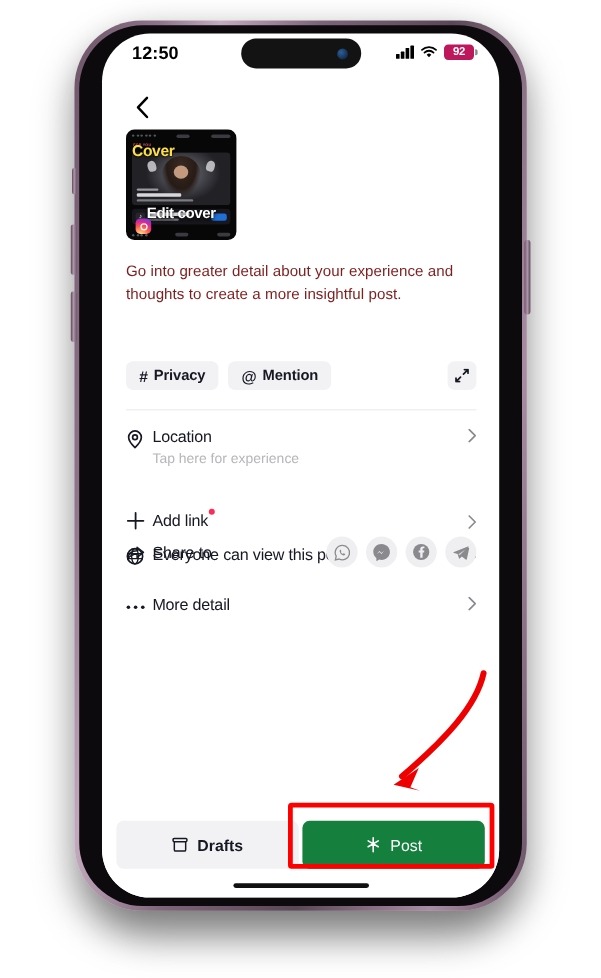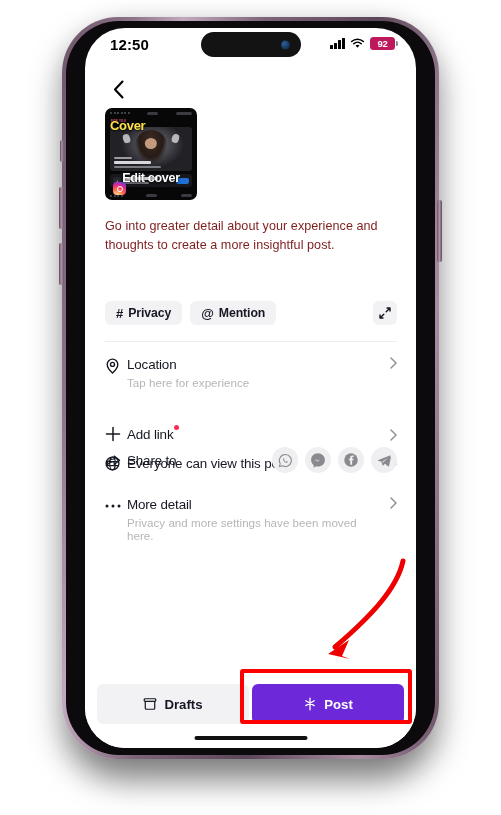--- a/index.html
+++ b/index.html
@@ -311,23 +311,23 @@
   #drafts-button{
     position:absolute; left:12px; top:10px;
     width:152px; height:40px;
     background:#f2f2f4; border-radius:6px;
     display:flex; align-items:center; justify-content:center; gap:7px;
     font-size:13.2px; font-weight:700; color:#161823;
   }
   #post-button{
     position:absolute; right:12px; top:10px;
     width:152px; height:40px;
-    background:#6d28d9; border-radius:6px;
+    background:#15803d; border-radius:6px;
     display:flex; align-items:center; justify-content:center; gap:7px;
-    font-size:13.2px; font-weight:700; color:#fff;
+    font-size:13.2px; font-weight:400; color:#fff;
   }
   #home-indicator{
     position:absolute; left:50%; transform:translateX(-50%);
     bottom:8px; width:113px; height:4.5px; border-radius:3px; background:#111;
   }
 
   
   #post-highlight{
     position:absolute;
     left:240px; top:669px;
@@ -530,21 +530,20 @@
     <div class="list-row" style="top:425px;">
       <div class="row-icon">
         <svg width="16" height="6" viewBox="0 0 16 6">
           <circle cx="2" cy="3" r="1.5" fill="#161823"></circle>
           <circle cx="8" cy="3" r="1.5" fill="#161823"></circle>
           <circle cx="14" cy="3" r="1.5" fill="#161823"></circle>
         </svg>
       </div>
       <div class="row-body">
         <div class="row-title"><span>More detail</span></div>
-        <div class="row-sub">Privacy and more settings have been moved here.</div>
       </div>
       <div class="row-chevron">
         <svg width="7" height="12" viewBox="0 0 7 12">
             <path d="M1 1l5 5-5 5" stroke="#8a8a8e" stroke-width="1.4" fill="none" stroke-linecap="round" stroke-linejoin="round"></path>
           </svg>
       </div>
     </div>
 
     <div id="share-row">
       <div class="row-icon">

